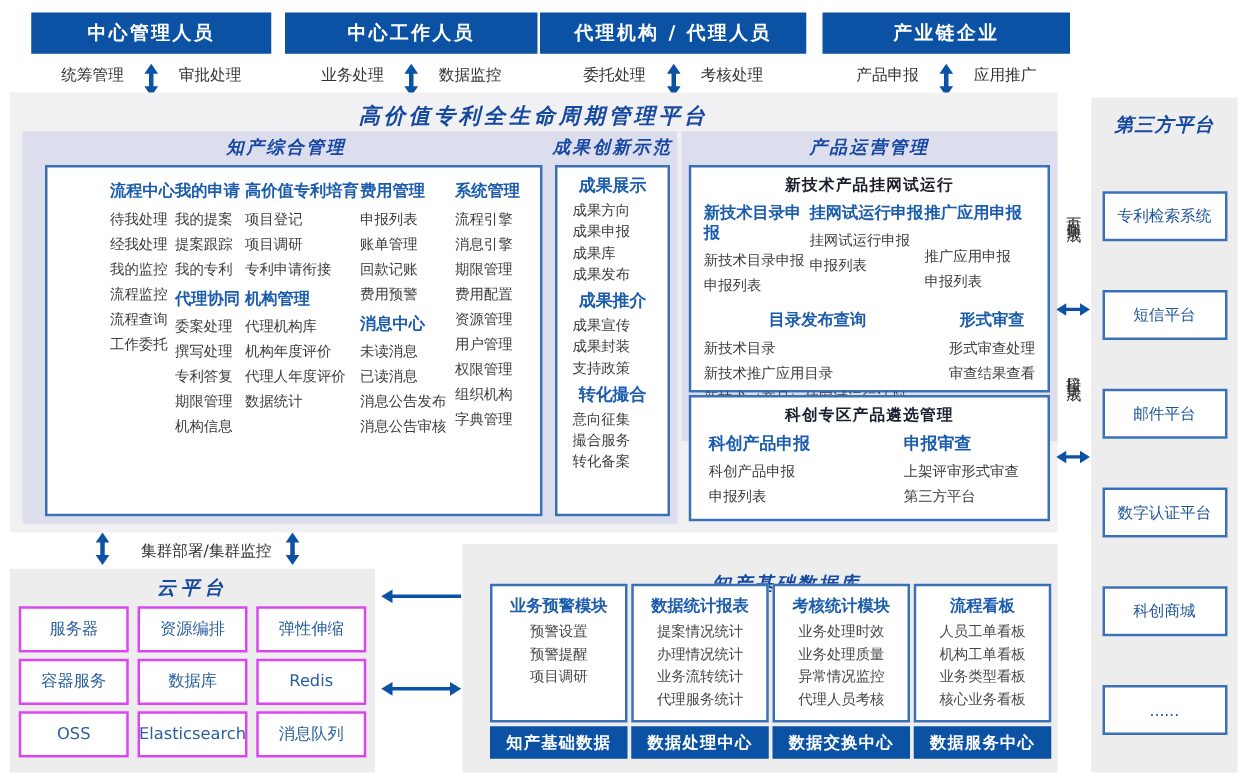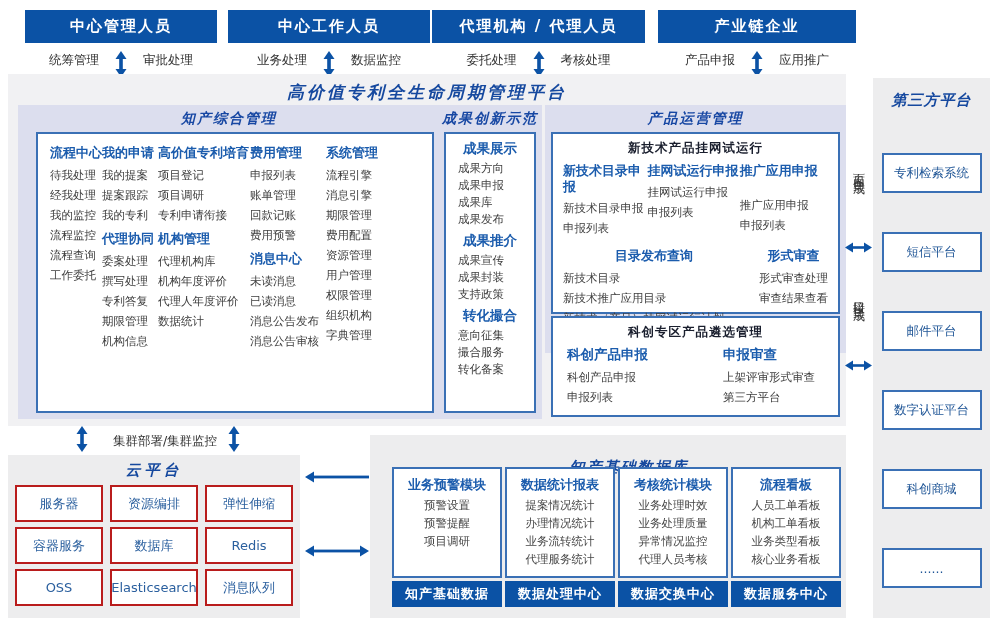--- a/index.html
+++ b/index.html
@@ -15,21 +15,21 @@
   
   #main-panel{position:absolute;left:8px;top:74px;width:838px;height:352px;background:#f1f1f3;}
   #main-title{text-align:center;padding-top:7px;font-size:17px;font-weight:bold;font-style:italic;
               color:#16499f;letter-spacing:3px;}
   .sec{position:absolute;background:#dcdeee;}
   .sec-title{height:27px;line-height:27px;text-align:center;font-weight:bold;font-style:italic;
              font-size:14px;color:#1747a3;letter-spacing:2px;}
   .sec-body{position:absolute;left:6px;right:6px;top:27px;bottom:6px;background:#fff;
             border:2px solid #3a70b5;}
   #sec-ip{left:10px;top:31px;width:422px;height:314px;}
-  #sec-ip .sec-body{display:flex;justify-content:flex-start;padding:2px 12px;margin-left:12px;}
+  #sec-ip .sec-body{display:flex;justify-content:flex-end;padding:2px 12px;margin-left:12px;}
   .grp-h{font-size:13px;font-weight:bold;color:#1b5cad;margin:8px 0 3px;white-space:nowrap;}
   .itm{font-size:11.5px;color:#3d3d3d;margin:6px 0;line-height:14px;white-space:nowrap;}
   .col0{width:52px;} .col1{width:56px;} .col2{width:92px;} .col3{width:76px;} .col4{width:56px;}
   #sec-ach{left:430px;top:31px;width:104px;height:314px;}
   #sec-ach .grp-h{text-align:center;margin:6px 0 1px;font-size:13.5px;}
   #sec-ach .itm{margin:3px 0 3px 12px;}
   #sec-po{left:537px;top:31px;width:301px;height:248px;}
   .po-box{position:absolute;left:6px;right:6px;background:#fff;border:2px solid #3a70b5;}
   #po-box1{top:27px;height:178px;}
   #po-box2{top:211px;height:97px;}
@@ -58,21 +58,21 @@
   
   #cluster-label{position:absolute;left:99px;top:433px;width:132px;text-align:center;
                  font-size:12.5px;color:#333;}
   .cl-arrow{position:absolute;top:426px;}
   
   #cloud-panel{position:absolute;left:8px;top:455px;width:292px;height:163px;background:#ededee;}
   #cloud-title{text-align:center;padding-top:6px;font-size:15px;font-weight:bold;font-style:italic;
                color:#16499f;letter-spacing:4px;}
   #cloud-grid{display:grid;grid-template-columns:repeat(3,88px);gap:5px 7px;justify-content:center;
               margin-top:5px;}
-  #cloud-grid .itm{height:33px;background:#fff;border:2px solid #b91c1c;display:flex;margin:0;
+  #cloud-grid .itm{height:33px;background:#fff;border:2px solid #d946ef;display:flex;margin:0;
               align-items:center;justify-content:center;font-size:13px;color:#2a5f9e;}
   
   #dl-panel{position:absolute;left:370px;top:435px;width:476px;height:183px;background:#ededee;}
   #dl-title{text-align:center;padding-top:23px;font-size:15px;font-weight:bold;font-style:italic;
             color:#16499f;letter-spacing:2px;margin-left:42px;}
   .dcard{position:absolute;top:32px;width:106px;height:107px;background:#fff;
          border:2px solid #3a70b5;text-align:center;}
   .dcard-h{font-size:13px;font-weight:bold;color:#1b5cad;margin:7px 0 3px;}
   .dcard .itm{font-size:11.5px;color:#474747;margin:4px 0;white-space:nowrap;}
   .dfoot{position:absolute;top:146px;width:110px;height:26px;background:#0b52a5;color:#fff;

